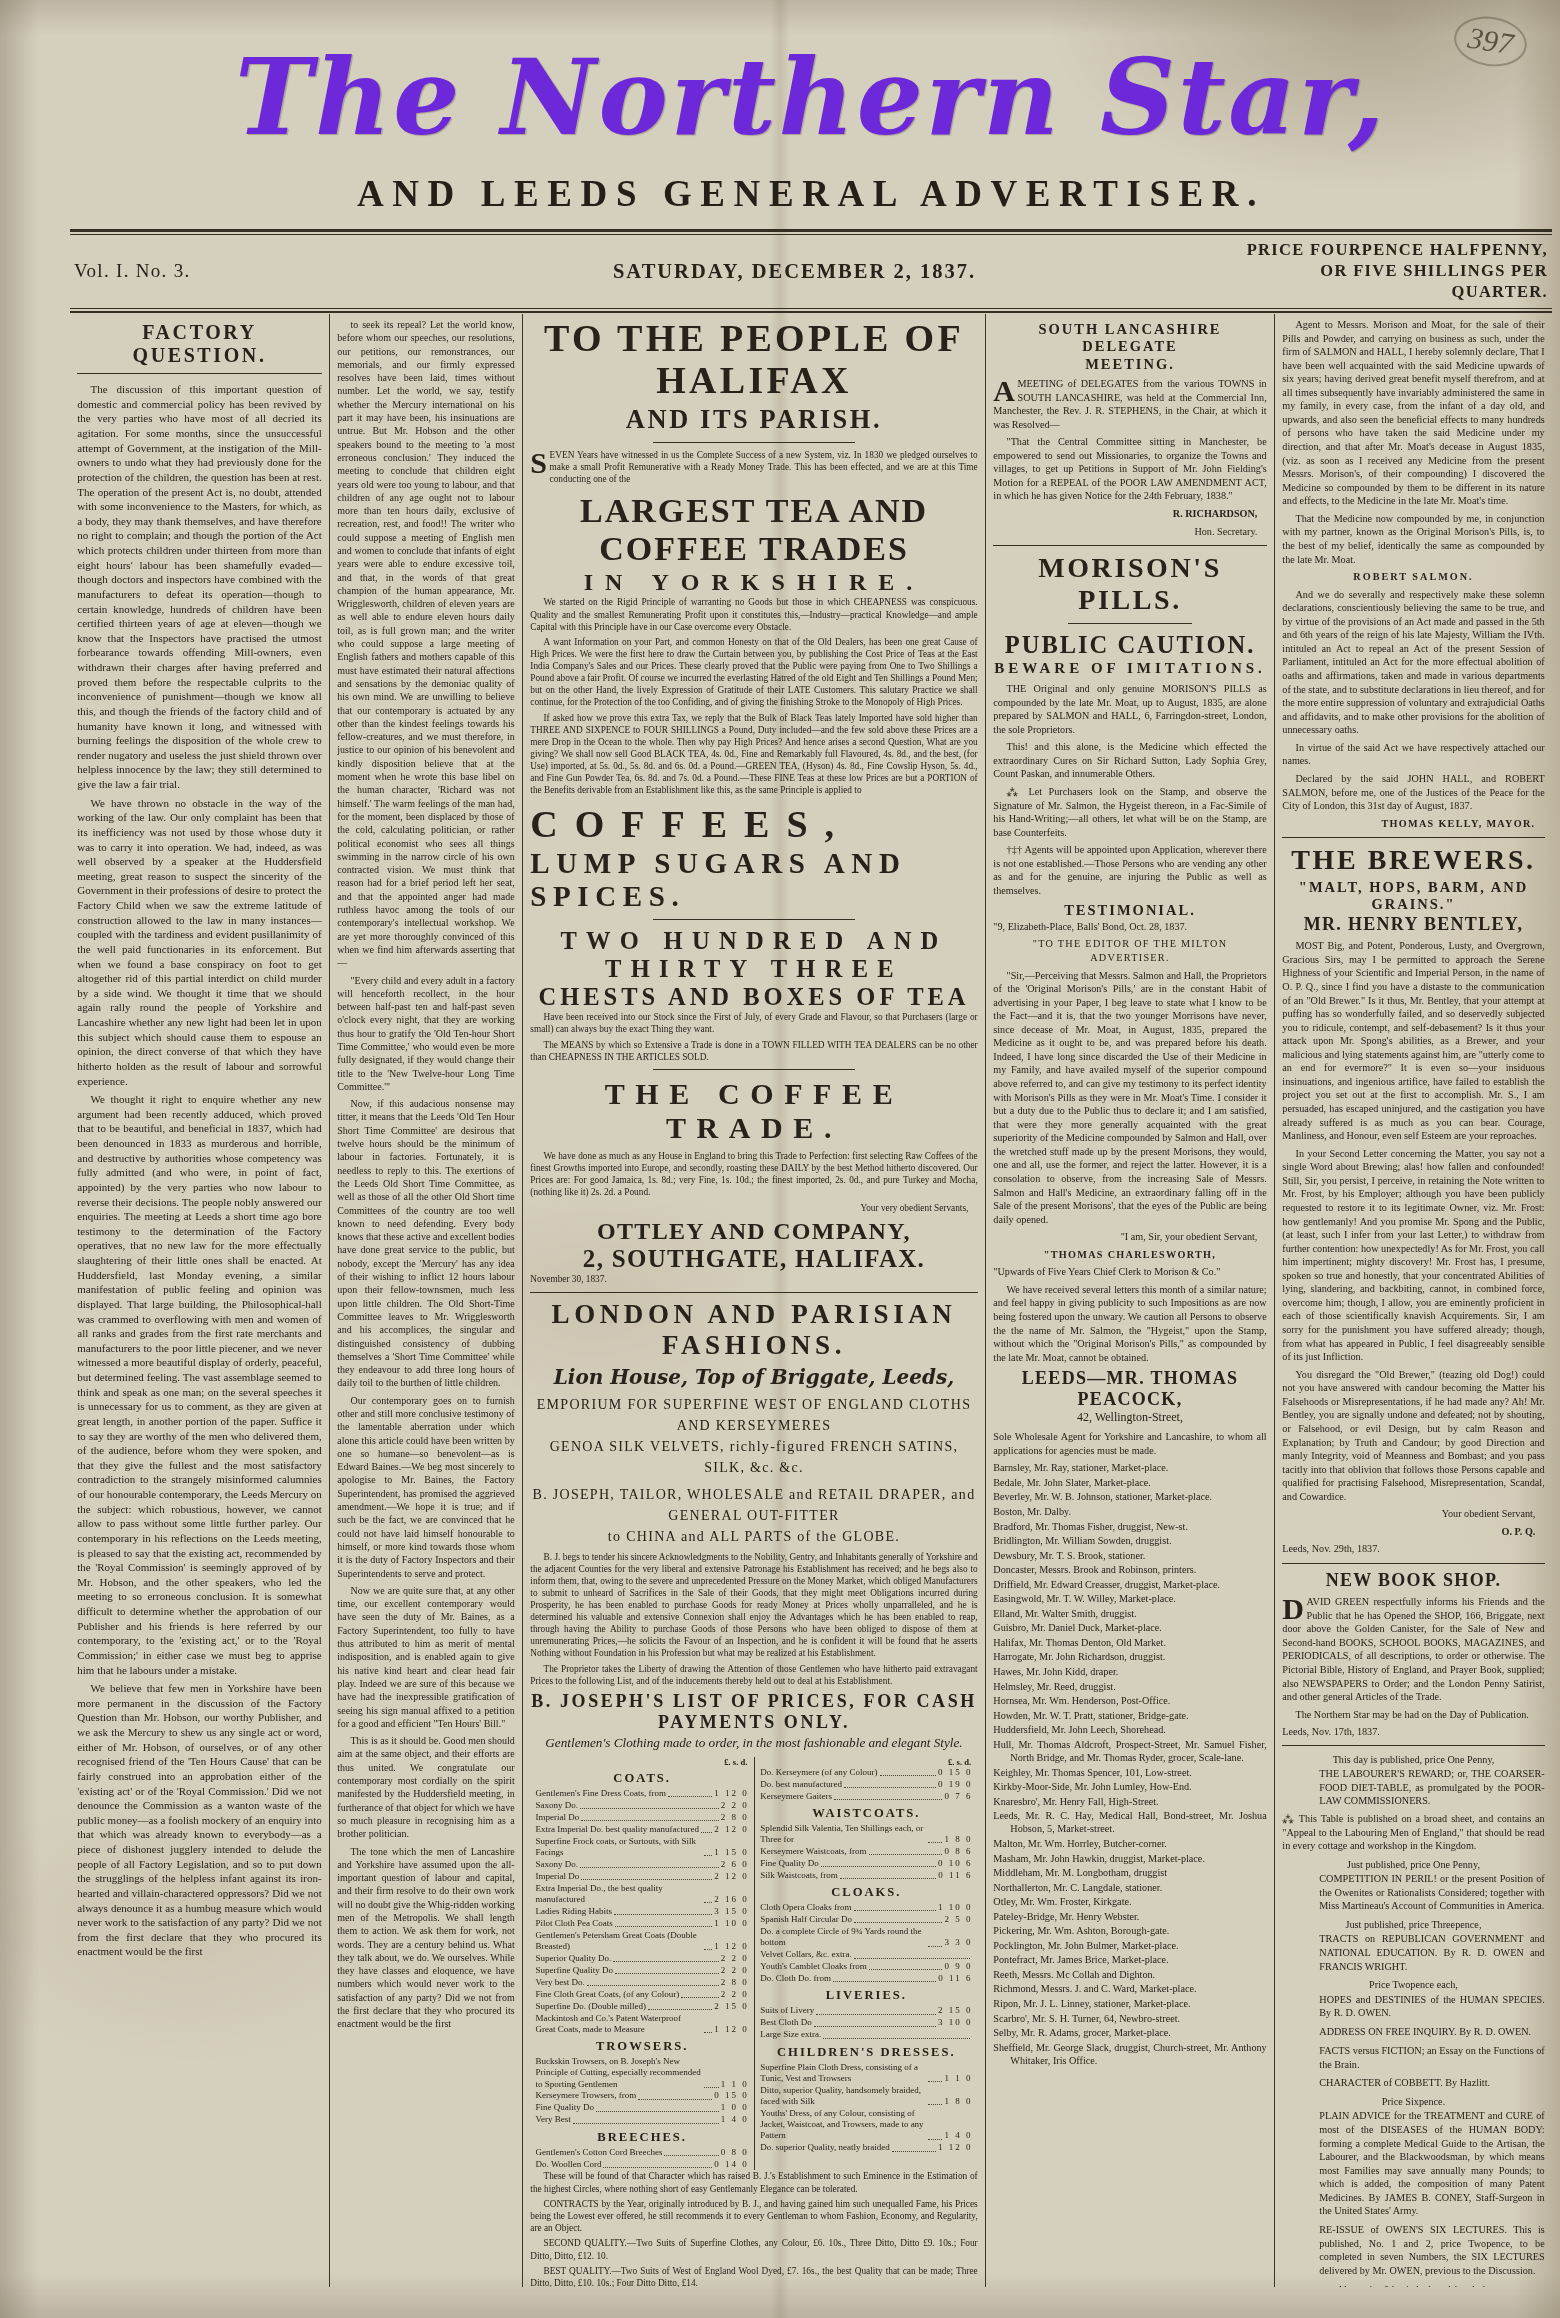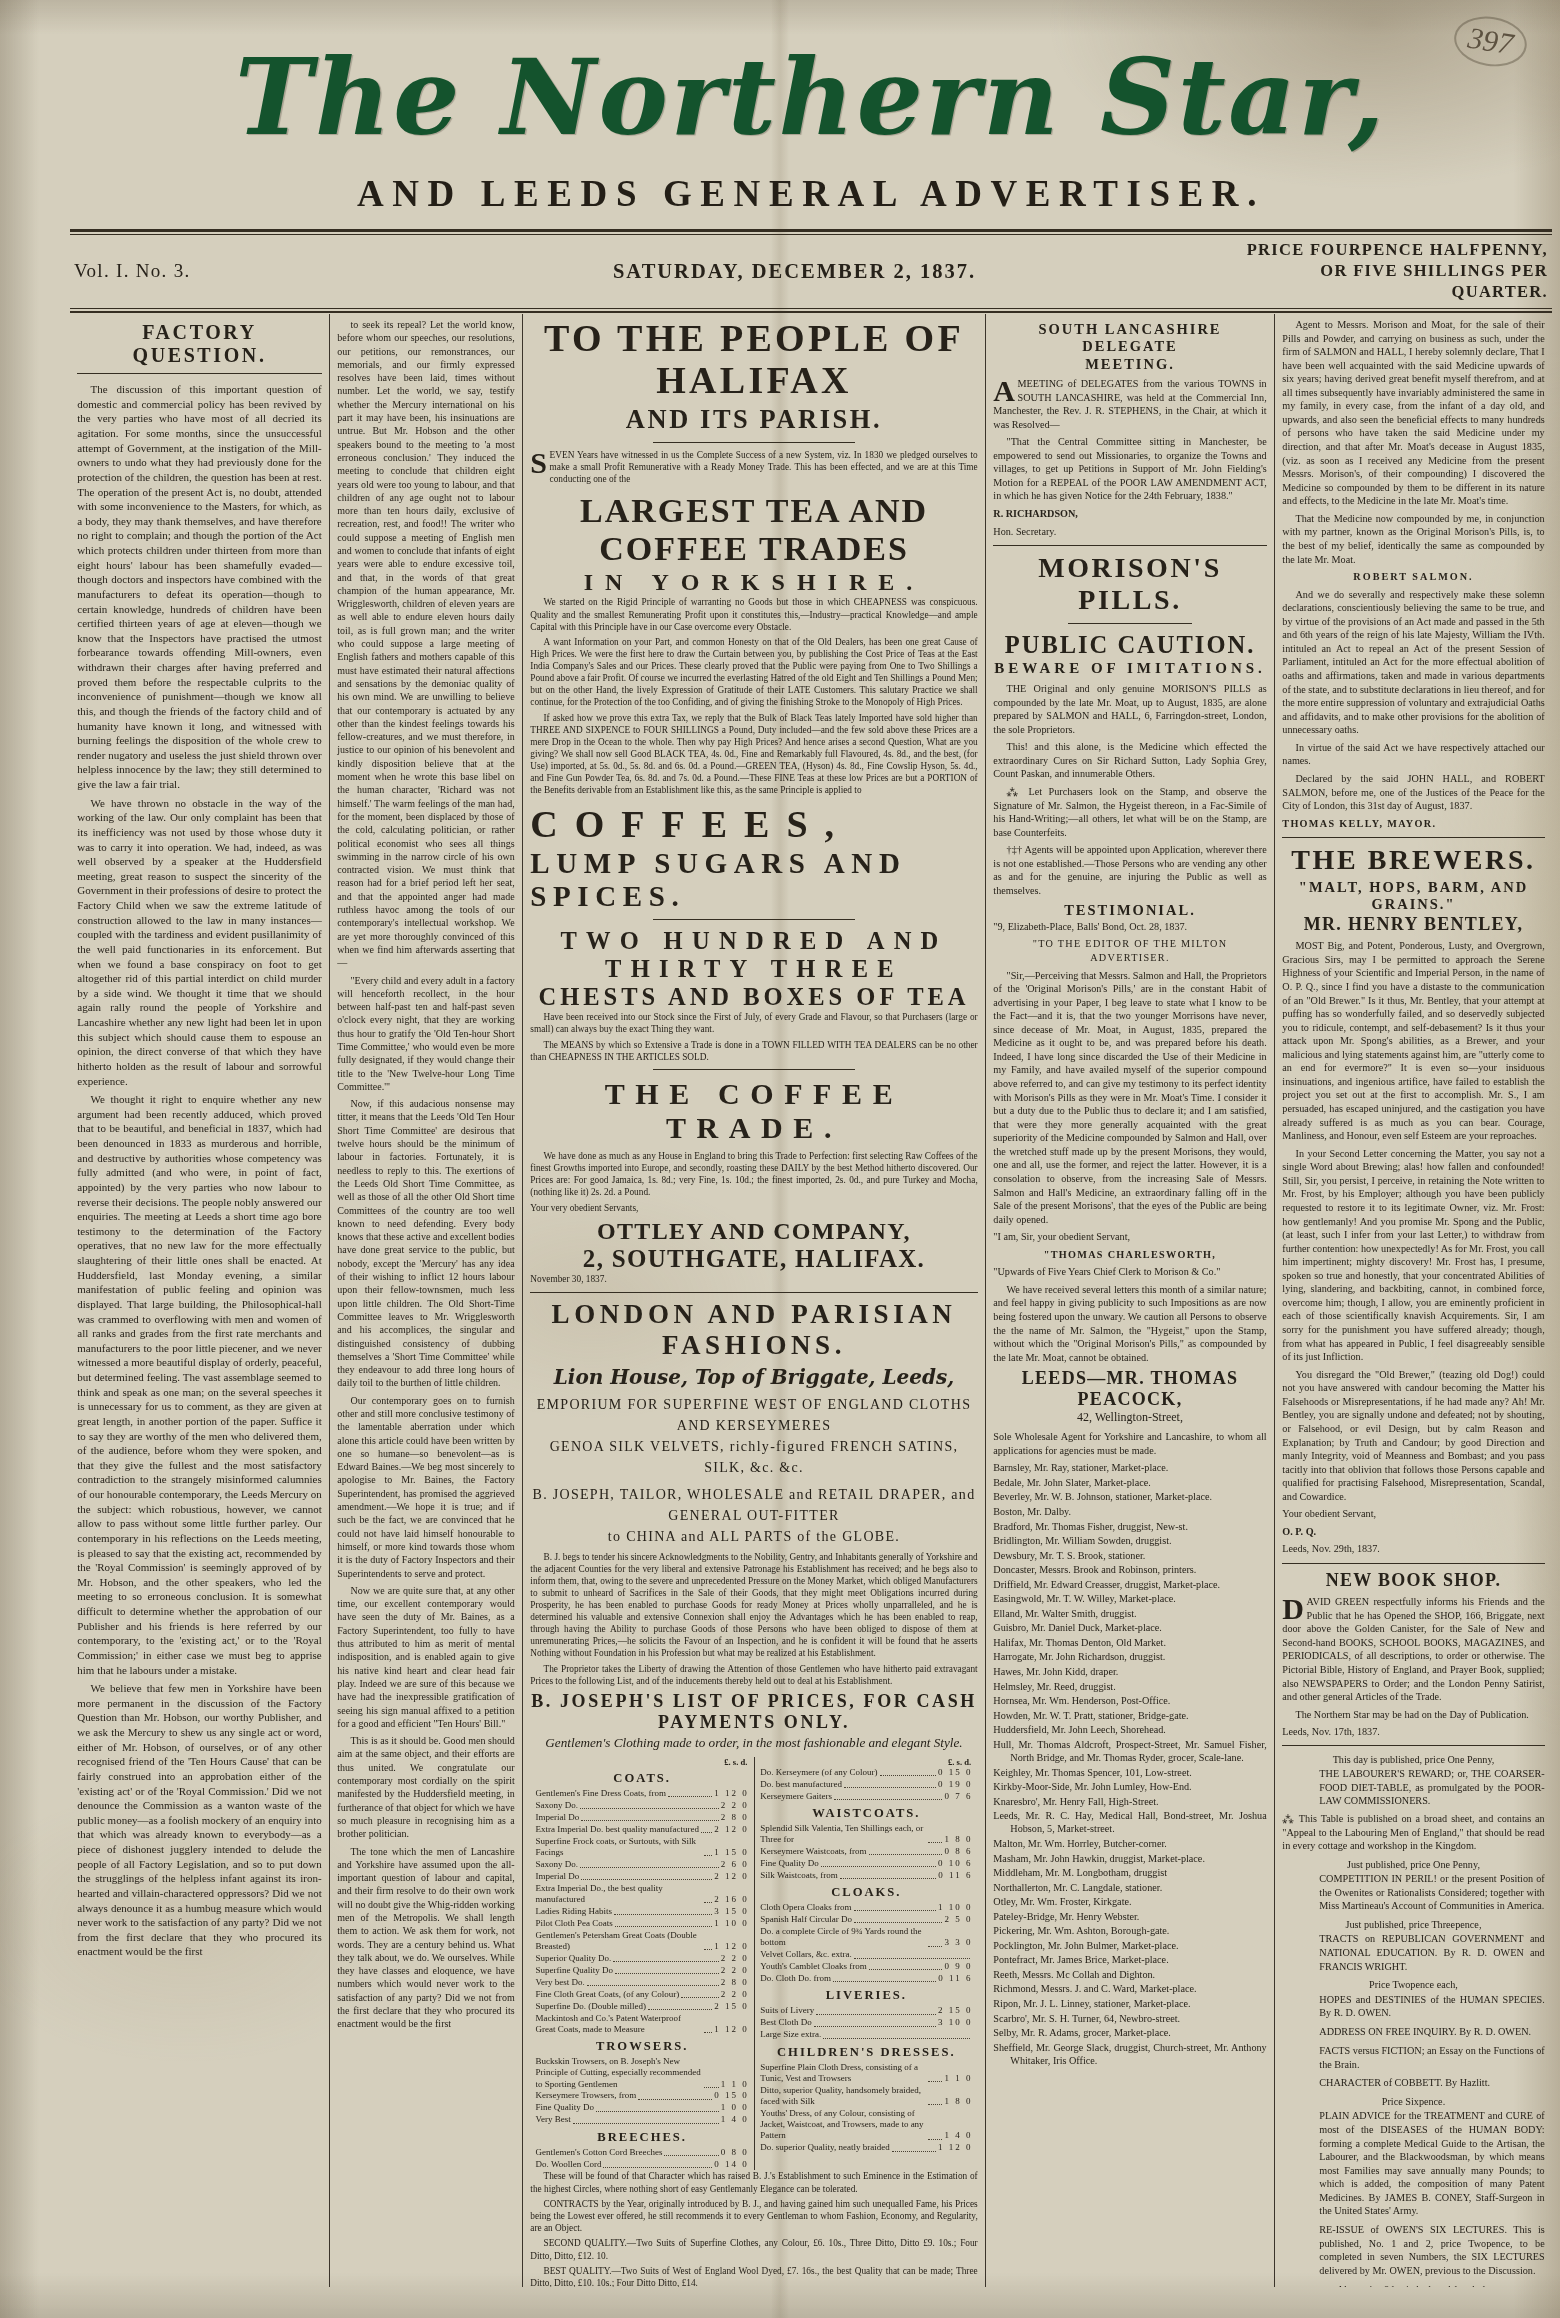--- a/index.html
+++ b/index.html
@@ -18,21 +18,21 @@
   .handnum{
     position:absolute;top:17px;right:34px;transform:rotate(9deg);
     font-size:30px;font-style:italic;color:#5c5140;
     border:2px solid rgba(92,81,64,.45);border-radius:50%;padding:5.3px 12px;
   }
   .paper{position:absolute;left:70px;top:22.5px;width:1482px;}
   
   .mast{text-align:center;}
   .mast-title{
     font-family:"DejaVu Serif",serif;font-style:italic;font-weight:bold;
-    font-size:104px;line-height:1.05;letter-spacing:2.6px;color:#14532d;
+    font-size:104px;line-height:1.05;letter-spacing:2.6px;color:#6d28d9;
     text-shadow:1.3px 1.3px 0.7px rgba(40,32,20,.25);
     margin-top:20px;
   }
   .mast-sub{
     font-size:37px;font-weight:bold;letter-spacing:8.6px;margin-top:20px;color:#241f17;
   }
   .rule2{border-top:3.3px solid #352e22;border-bottom:1.3px solid #352e22;height:2px;margin-top:14.5px;}
   .rule2b{border-top:1.3px solid #352e22;border-bottom:2.6px solid #352e22;height:2px;}
   .dateline{display:flex;align-items:center;padding:5.3px 4px;}
   .dl-vol{font-size:19px;letter-spacing:1.3px;width:278px;}
@@ -46,21 +46,21 @@
   .c2{width:193px;font-size:10px;}
   .c3{width:463px;}
   .c4{width:289px;font-size:10.2px;}
   .c5{width:278px;font-size:10.2px;}
   p{margin:0 0 4px 0;text-align:justify;text-indent:13.2px;line-height:1.33;}
   p.noind{text-indent:0;}
   p.lead{text-indent:0;}
   p.lead::first-letter{float:left;font-size:30px;line-height:.78;padding:2px 2.6px 0 0;font-weight:bold;}
   .h-art{font-size:20px;font-weight:bold;text-align:center;letter-spacing:2.6px;margin:2.6px 0 8px;}
   .h-art-u{border-bottom:1.3px solid #352e22;padding-bottom:6.6px;}
-  .sigline{text-align:left;text-indent:0;margin-right:9.3px;}
+  .sigline{text-align:right;text-indent:0;margin-right:9.3px;}
   .ctr{text-align:center;text-indent:0;}
   .hr1{border-top:1.3px solid #352e22;margin:6.6px 0;}
   .hr-short{width:45%;margin:6.6px auto;border-top:1.3px solid #352e22;}
   
   .dsp1{font-size:38px;font-weight:bold;text-align:center;letter-spacing:3.3px;line-height:1.1;}
   .dsp2{font-size:26.4px;font-weight:bold;text-align:center;letter-spacing:2.6px;margin-top:2.6px;}
   .dsp3{font-size:34px;font-weight:bold;text-align:center;letter-spacing:2px;margin-top:6.6px;}
   .dsp4{font-size:24px;font-weight:bold;text-align:center;letter-spacing:12px;margin-top:1.3px;}
   .dsp5{font-size:38px;font-weight:bold;text-align:left;letter-spacing:17px;margin-top:5.3px;}
   .dsp6{font-size:29px;font-weight:bold;text-align:left;letter-spacing:6.6px;margin-top:1.3px;}

